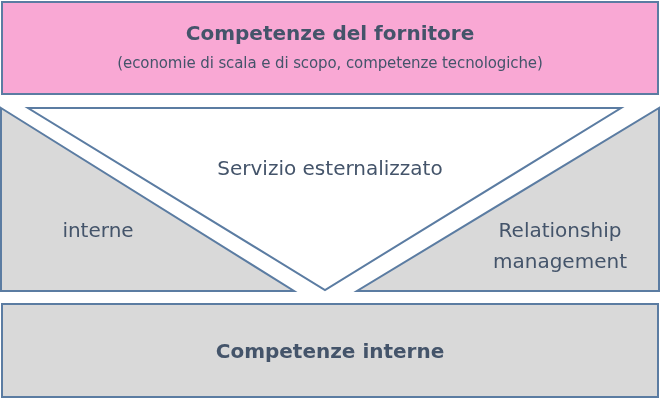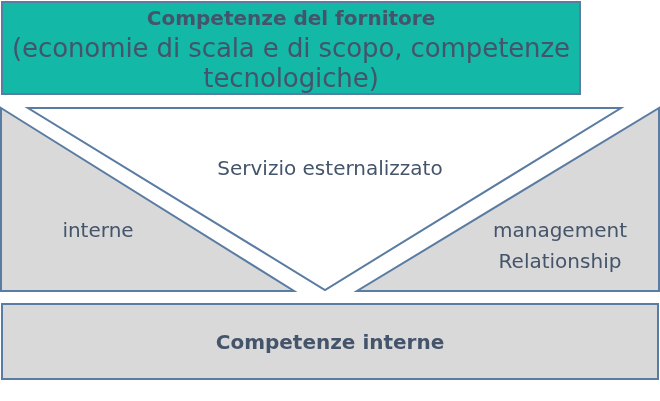--- a/index.html
+++ b/index.html
@@ -1,24 +1,24 @@
 <!DOCTYPE html>
 <html><head>
   <meta charset="utf-8">
   <style>
     html, body { margin:0; padding:0; background:#ffffff; }
     body { width:660px; height:401px; position:relative; overflow:hidden;
            font-family:"DejaVu Sans", "Liberation Sans", sans-serif; color:#44546a; }
     svg.shapes { position:absolute; left:0; top:0; }
     .box { position:absolute; box-sizing:border-box; border:2px solid #5b7ca2;
            display:flex; flex-direction:column; align-items:center; justify-content:center; text-align:center; }
-    .top-box { left:1px; top:1px; width:580px; height:94px; background:#14b8a6; }
-    .bottom-box { left:1px; top:303px; width:658px; height:77px; background:#d9d9d9; }
+    .top-box { left:1px; top:1px; width:658px; height:94px; background:#f9a8d4; }
+    .bottom-box { left:1px; top:303px; width:658px; height:95px; background:#d9d9d9; }
     .title { font-weight:bold; font-size:20px; line-height:30px; color:#44546a; }
-    .sub { font-size:26px; line-height:30px; color:#44546a; letter-spacing:-0.1px; }
+    .sub { font-size:15px; line-height:30px; color:#44546a; letter-spacing:-0.1px; }
     .label { position:absolute; font-size:20px; line-height:31px; color:#44546a; text-align:center; }
     .center-label { left:190px; top:141px; width:280px;margin-top:12px; }
     .left-label { left:18px; top:215px; width:160px; }
     .right-label { left:480px; top:215px; width:160px; }
   </style>
 </head>
 <body>
 
 <svg class="shapes" width="660" height="401">
   <polygon points="1,108 294,291 1,291" fill="#d9d9d9" stroke="#5b7ca2" stroke-width="2" stroke-linejoin="miter"></polygon>
@@ -31,19 +31,19 @@
   <div class="sub">(economie di scala e di scopo, competenze tecnologiche)</div>
 </div>
 
 <div class="label center-label">Servizio esternalizzato</div>
 
 <div class="label left-label">
   <div>interne</div>
 </div>
 
 <div class="label right-label">
+  <div>Relationship</div>
   <div>management</div>
-  <div>Relationship</div>
 </div>
 
 <div class="box bottom-box">
   <div class="title">Competenze interne</div>
 </div>
 
 </body></html>

